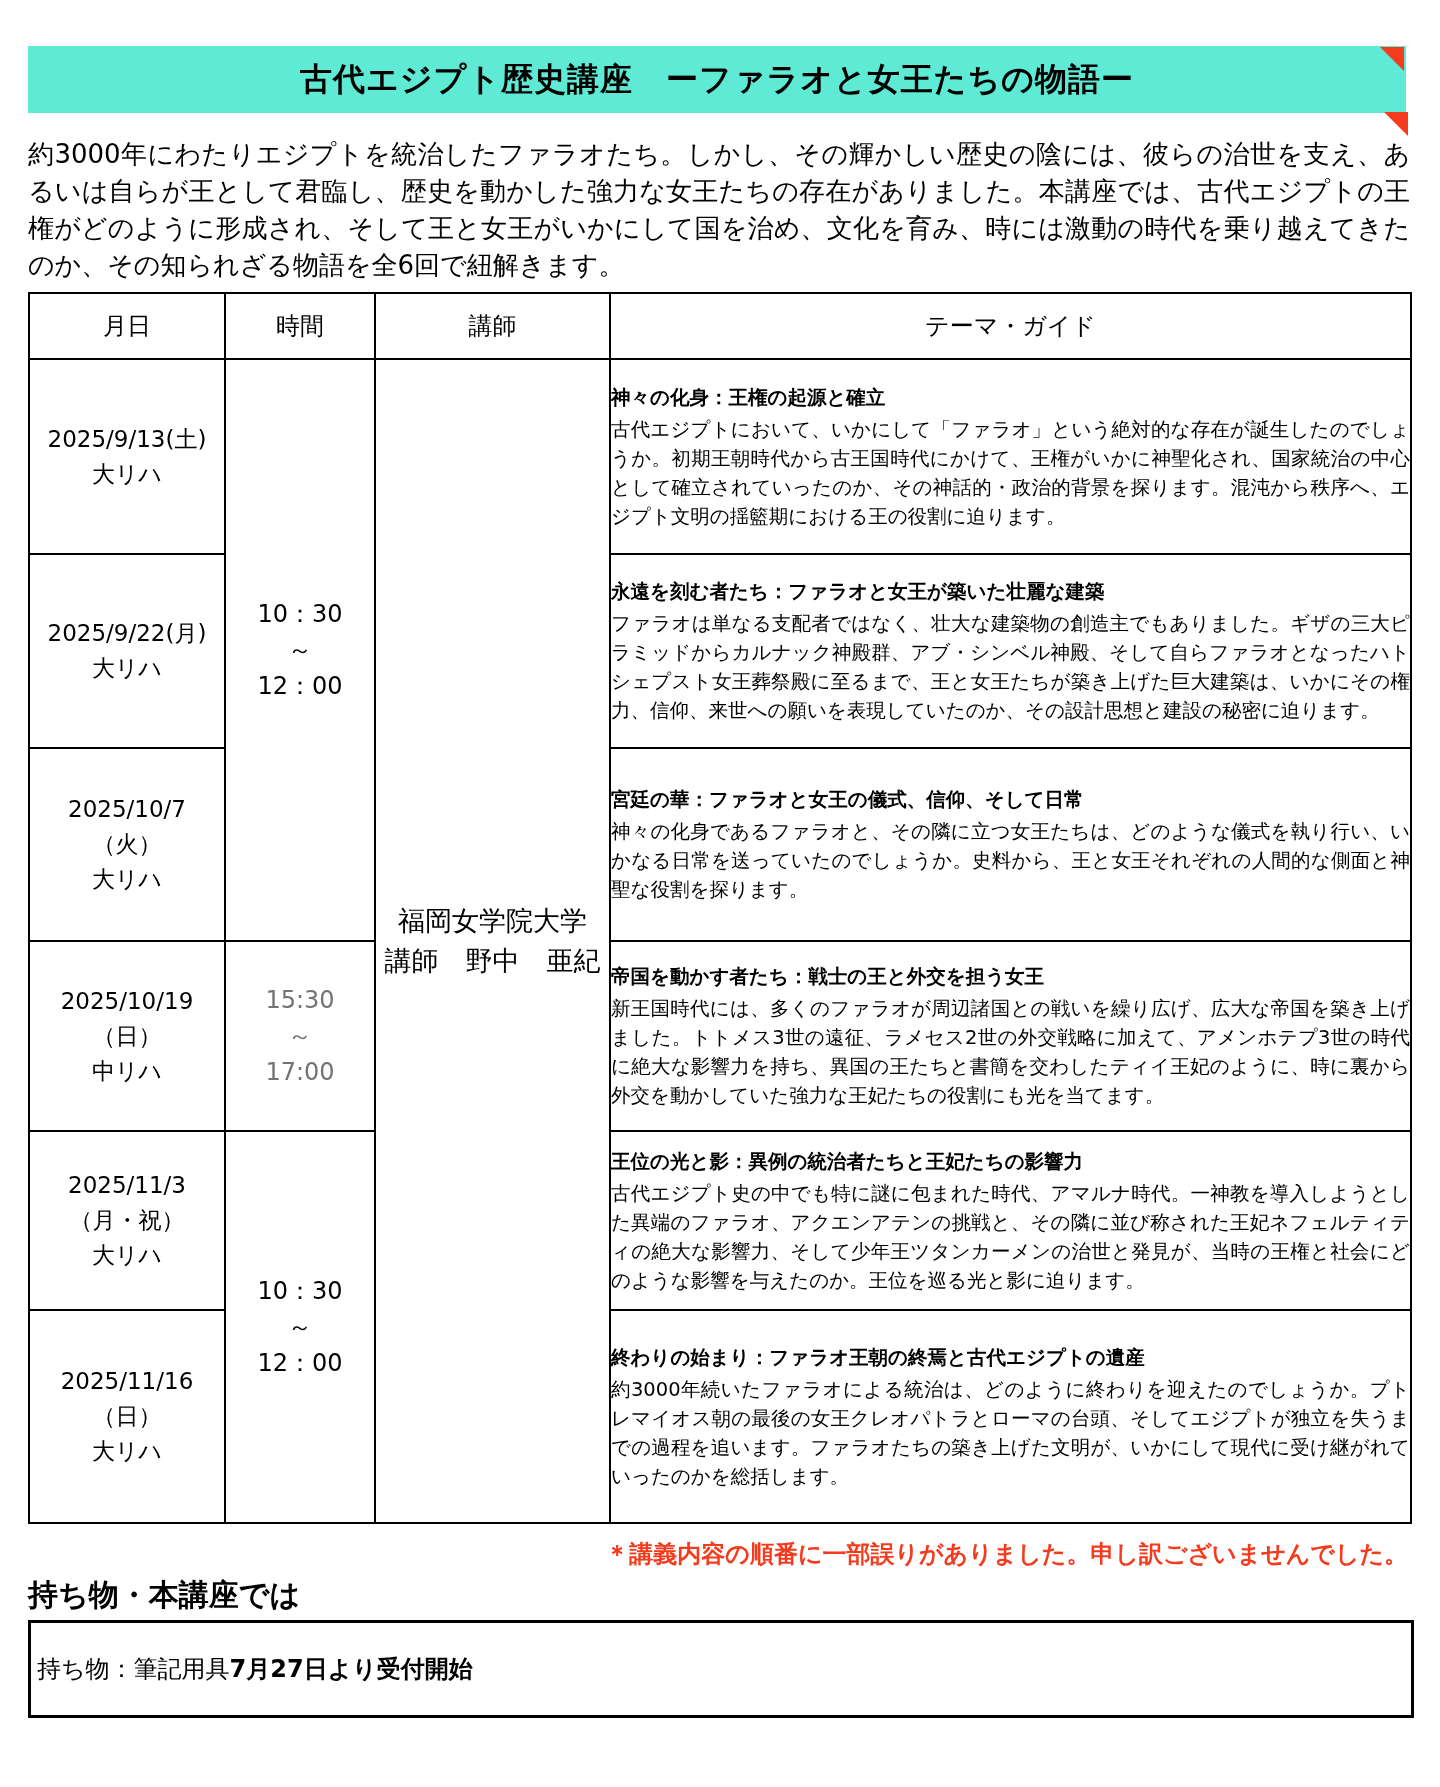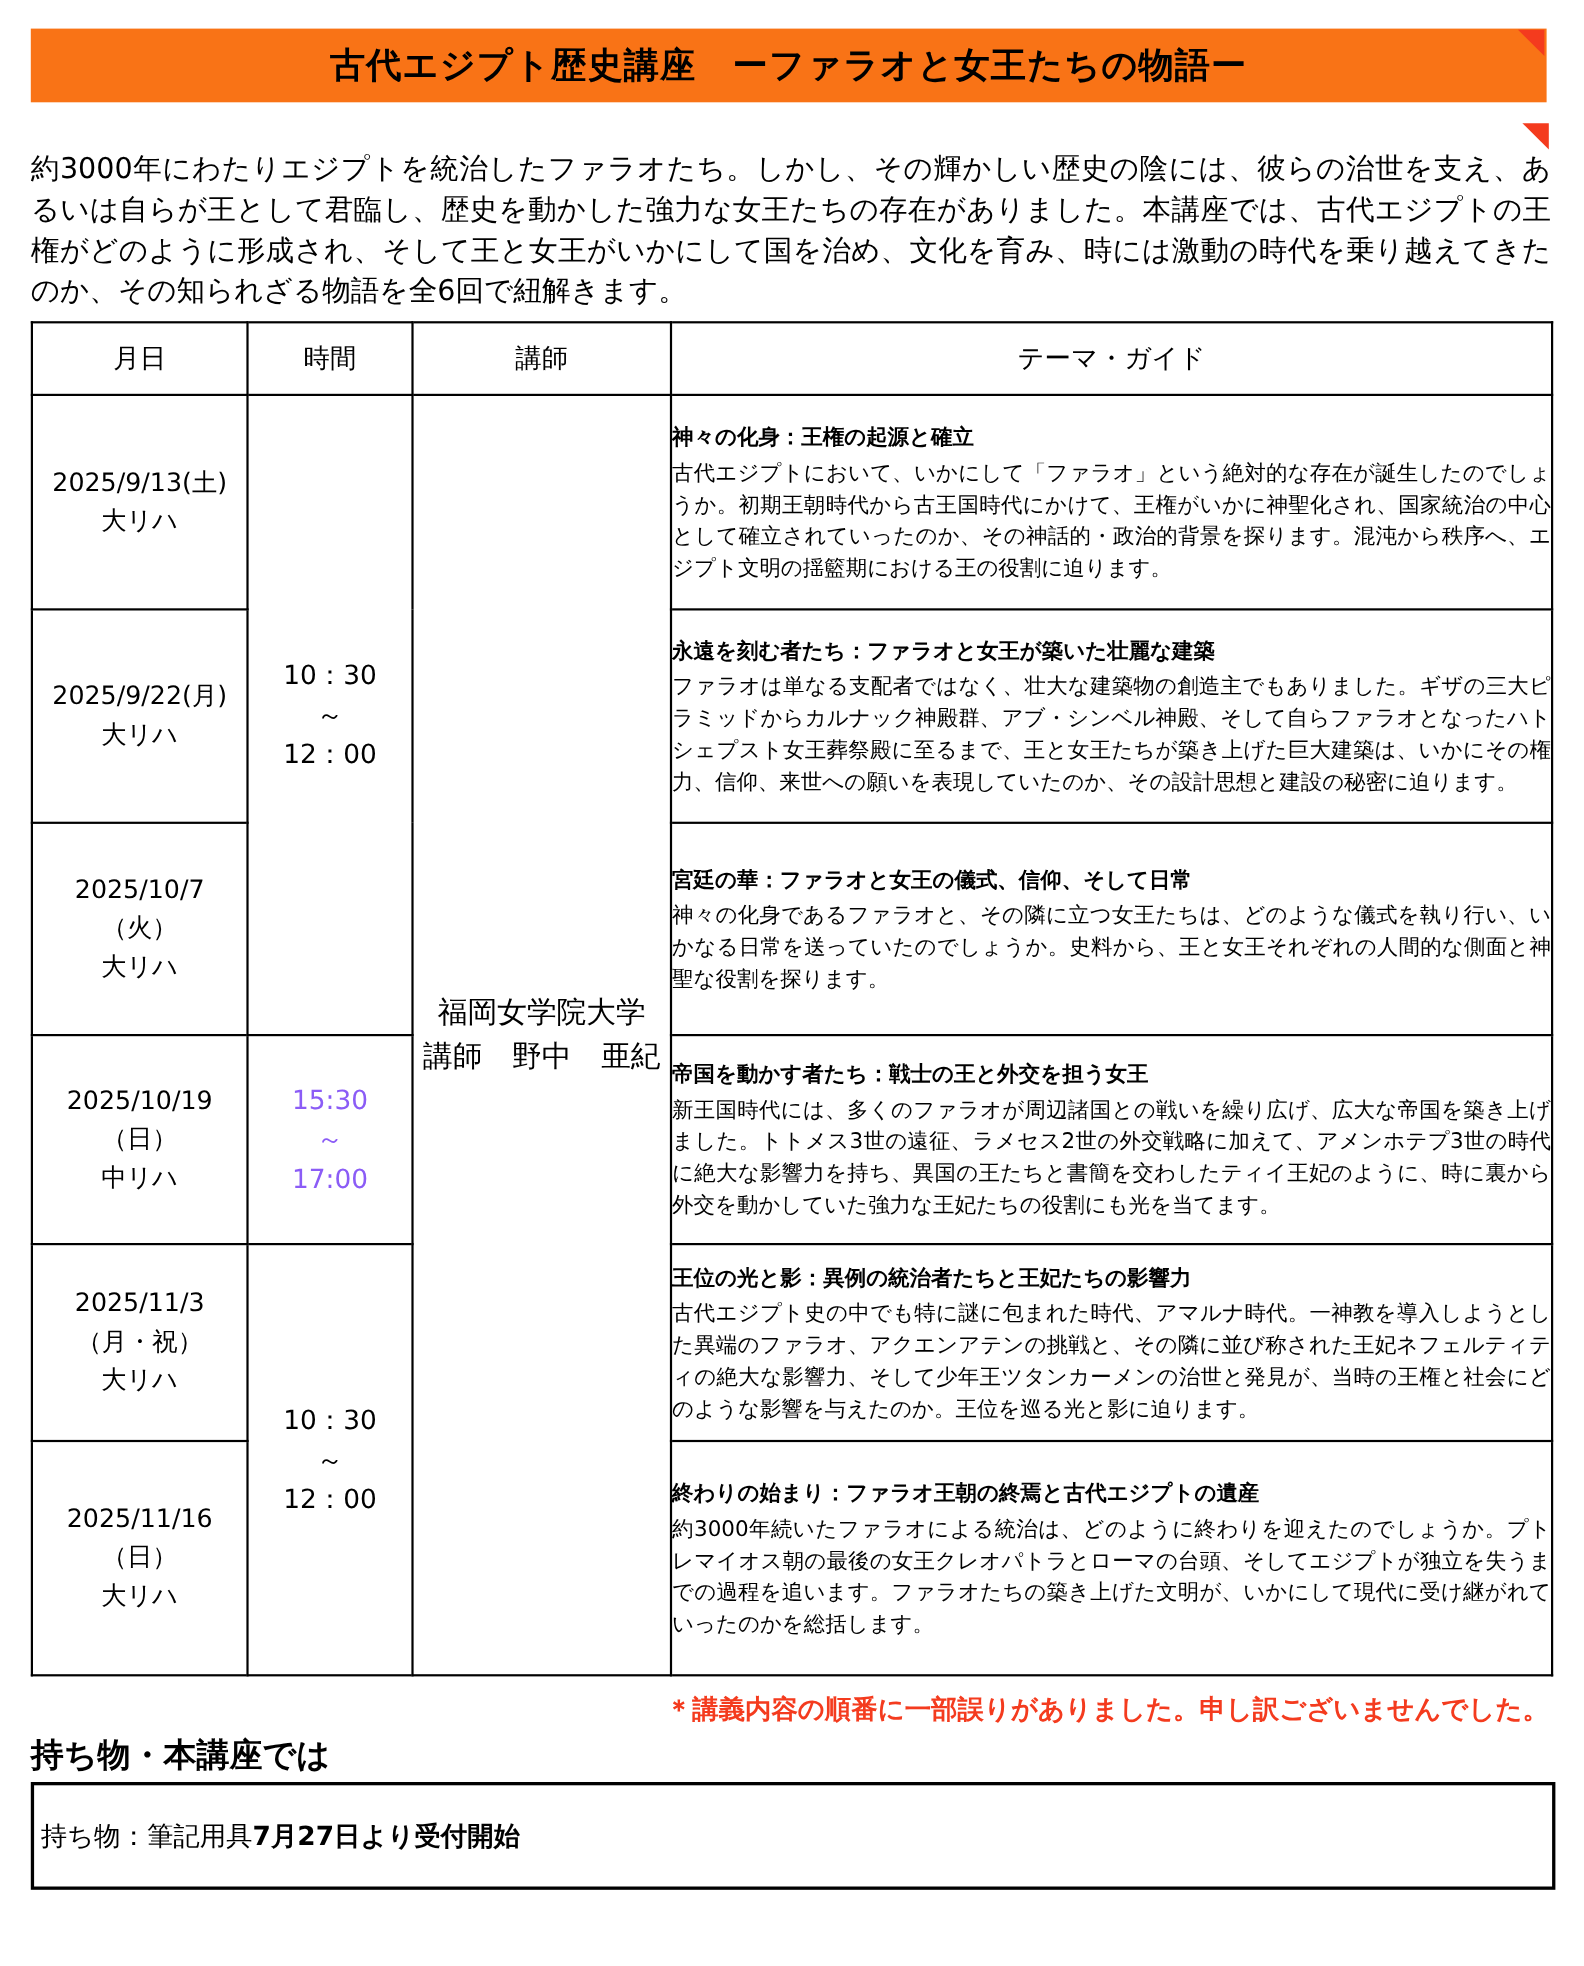--- a/index.html
+++ b/index.html
@@ -6,22 +6,22 @@
   .page{
     position:relative;
     width:1440px;height:1787px;
     background:#ffffff;
     font-family:"DejaVu Sans","Liberation Sans",sans-serif;
     color:#000;
     overflow:hidden;
   }
   
   .title-bar{
-    position:absolute;left:28px;top:26px;width:1378px;height:67px;
-    background:#f97316;
+    position:absolute;left:28px;top:46px;width:1378px;height:67px;
+    background:#5eead4;
     display:flex;align-items:center;justify-content:center;
   }
   .title-bar .title-text{
     font-size:32px;font-weight:bold;letter-spacing:1px;white-space:nowrap;
   }
   .corner-marker{
     position:absolute;width:0;height:0;
     border-top:24px solid #f43b1e;
     border-left:24px solid transparent;
   }
@@ -46,21 +46,21 @@
   }
   th.h-cell{
     height:64px;font-weight:normal;font-size:24px;text-align:center;
   }
   td.date-cell{
     text-align:center;font-size:23px;line-height:35px;white-space:pre-line;
   }
   td.time-cell{
     text-align:center;font-size:24px;line-height:36px;white-space:pre-line;
   }
-  td.time-red{color:#8b5cf6;margin-left:31px;}
+  td.time-red{color:#737373;margin-left:31px;}
   td.lecturer-cell{
     text-align:center;font-size:27px;line-height:40px;white-space:pre-line;
   }
   td.theme-cell{
     padding:8px 10px 8px 14px;
     border-radius:19px;
   }
   .theme-title{
     font-size:19.5px;font-weight:bold;line-height:29px;margin-bottom:3px;
   }

